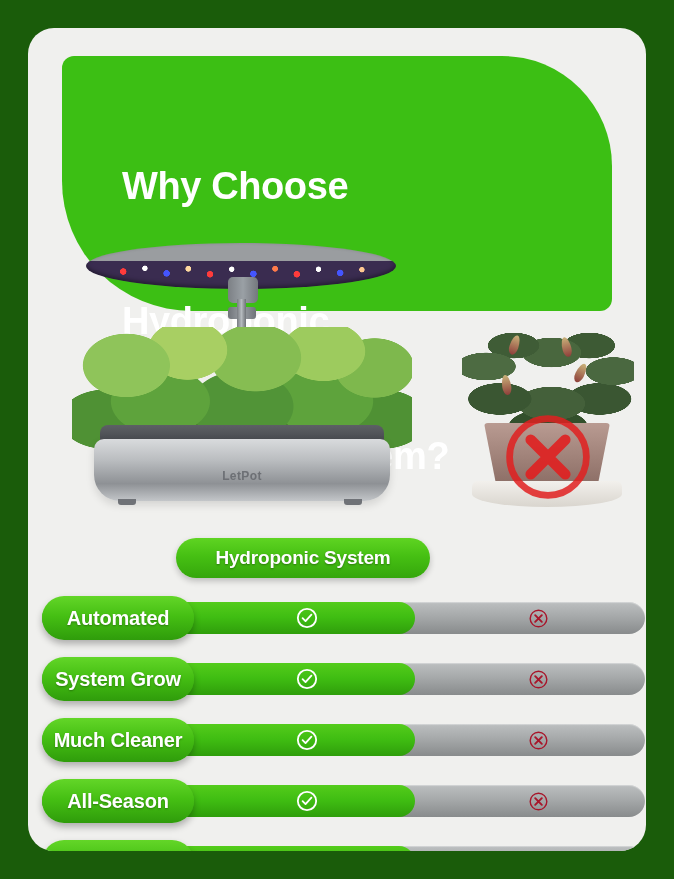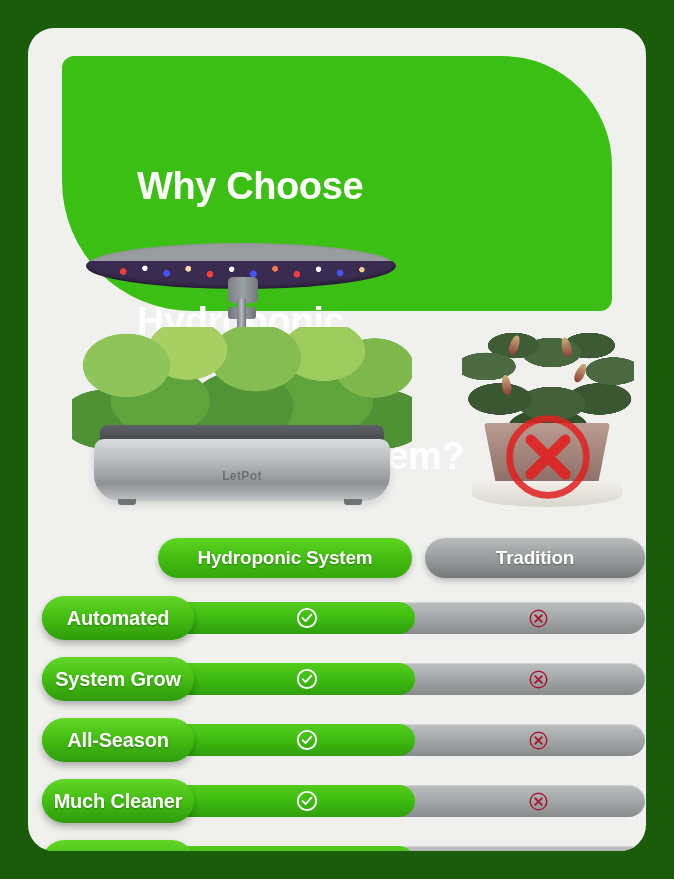--- a/index.html
+++ b/index.html
@@ -40,21 +40,21 @@
     left: 34px;
     top: 28px;
     width: 550px;
     height: 255px;
     background: #3cbf14;
     border-radius: 12px 110px 12px 130px;
   }
 
   .title {
     position: absolute;
-    left: 109px;
+    left: 94px;
     top: 46px;
     width: 470px;
     color: #ffffff;
     font-size: 38px;
     font-weight: bold;
     line-height: 45px;
     letter-spacing: -0.4px;
     white-space: pre;
   }
   .title-line { display: block; }
@@ -253,21 +253,21 @@
     position: absolute;
     left: 42px;
     top: 82px;
     width: 96px;
     height: 96px;
   }
 
   
   .compare-head {
     position: absolute;
-    left: 0;
+    left: 18px;
     top: 510px;
     width: 618px;
     height: 48px;
     padding-left: 48px;
   }
   .head-pill {
     position: absolute;
     top: 0;
     height: 40px;
     border-radius: 20px;
@@ -400,21 +400,20 @@
         <div class="trad-saucer"></div>
         <svg class="trad-x" viewBox="0 0 100 100">
           <circle cx="50" cy="50" r="40" fill="none" stroke="#e02020" stroke-width="7" opacity="0.85"></circle>
           <path d="M32 32 L68 68 M68 32 L32 68" fill="none" stroke="#e02020" stroke-width="11" stroke-linecap="round" opacity="0.9"></path>
         </svg>
       </div>
     </div>
 
     <div class="compare-head">
       <div class="head-pill green">Hydroponic System</div>
-      <div class="head-pill gray">Tradition</div>
     </div>
 
     <div class="rows">
 
       <div class="row">
         <div class="bar-gray"></div>
         <div class="bar-green"></div>
         <div class="row-label">Automated</div>
         <svg class="mark-check" viewBox="0 0 24 24">
           <circle cx="12" cy="12" r="10" fill="none" stroke="#ffffff" stroke-width="2"></circle>
@@ -436,47 +435,47 @@
         </svg>
         <svg class="mark-cross" viewBox="0 0 24 24">
           <circle cx="12" cy="12" r="9.5" fill="none" stroke="#a8152a" stroke-width="1.6"></circle>
           <path d="M8.2 8.2 L15.8 15.8 M15.8 8.2 L8.2 15.8" fill="none" stroke="#a8152a" stroke-width="2.2" stroke-linecap="round"></path>
         </svg>
       </div>
 
       <div class="row">
         <div class="bar-gray"></div>
         <div class="bar-green"></div>
+        <div class="row-label">Much Cleaner</div>
+        <svg class="mark-check" viewBox="0 0 24 24">
+          <circle cx="12" cy="12" r="10" fill="none" stroke="#ffffff" stroke-width="2"></circle>
+          <path d="M7.2 12.2 L10.4 15.4 L16.8 8.4" fill="none" stroke="#ffffff" stroke-width="2" stroke-linecap="round" stroke-linejoin="round"></path>
+        </svg>
+        <svg class="mark-cross" viewBox="0 0 24 24">
+          <circle cx="12" cy="12" r="9.5" fill="none" stroke="#a8152a" stroke-width="1.6"></circle>
+          <path d="M8.2 8.2 L15.8 15.8 M15.8 8.2 L8.2 15.8" fill="none" stroke="#a8152a" stroke-width="2.2" stroke-linecap="round"></path>
+        </svg>
+      </div>
+
+      <div class="row">
+        <div class="bar-gray"></div>
+        <div class="bar-green"></div>
         <div class="row-label">All-Season</div>
         <svg class="mark-check" viewBox="0 0 24 24">
           <circle cx="12" cy="12" r="10" fill="none" stroke="#ffffff" stroke-width="2"></circle>
           <path d="M7.2 12.2 L10.4 15.4 L16.8 8.4" fill="none" stroke="#ffffff" stroke-width="2" stroke-linecap="round" stroke-linejoin="round"></path>
         </svg>
         <svg class="mark-cross" viewBox="0 0 24 24">
           <circle cx="12" cy="12" r="9.5" fill="none" stroke="#a8152a" stroke-width="1.6"></circle>
           <path d="M8.2 8.2 L15.8 15.8 M15.8 8.2 L8.2 15.8" fill="none" stroke="#a8152a" stroke-width="2.2" stroke-linecap="round"></path>
         </svg>
       </div>
 
       <div class="row">
         <div class="bar-gray"></div>
         <div class="bar-green"></div>
-        <div class="row-label">Much Cleaner</div>
-        <svg class="mark-check" viewBox="0 0 24 24">
-          <circle cx="12" cy="12" r="10" fill="none" stroke="#ffffff" stroke-width="2"></circle>
-          <path d="M7.2 12.2 L10.4 15.4 L16.8 8.4" fill="none" stroke="#ffffff" stroke-width="2" stroke-linecap="round" stroke-linejoin="round"></path>
-        </svg>
-        <svg class="mark-cross" viewBox="0 0 24 24">
-          <circle cx="12" cy="12" r="9.5" fill="none" stroke="#a8152a" stroke-width="1.6"></circle>
-          <path d="M8.2 8.2 L15.8 15.8 M15.8 8.2 L8.2 15.8" fill="none" stroke="#a8152a" stroke-width="2.2" stroke-linecap="round"></path>
-        </svg>
-      </div>
-
-      <div class="row">
-        <div class="bar-gray"></div>
-        <div class="bar-green"></div>
         <div class="row-label">Fit Anywhere</div>
 
       </div>
 
     </div>
   </div>
 </div>
 
 </body></html>

